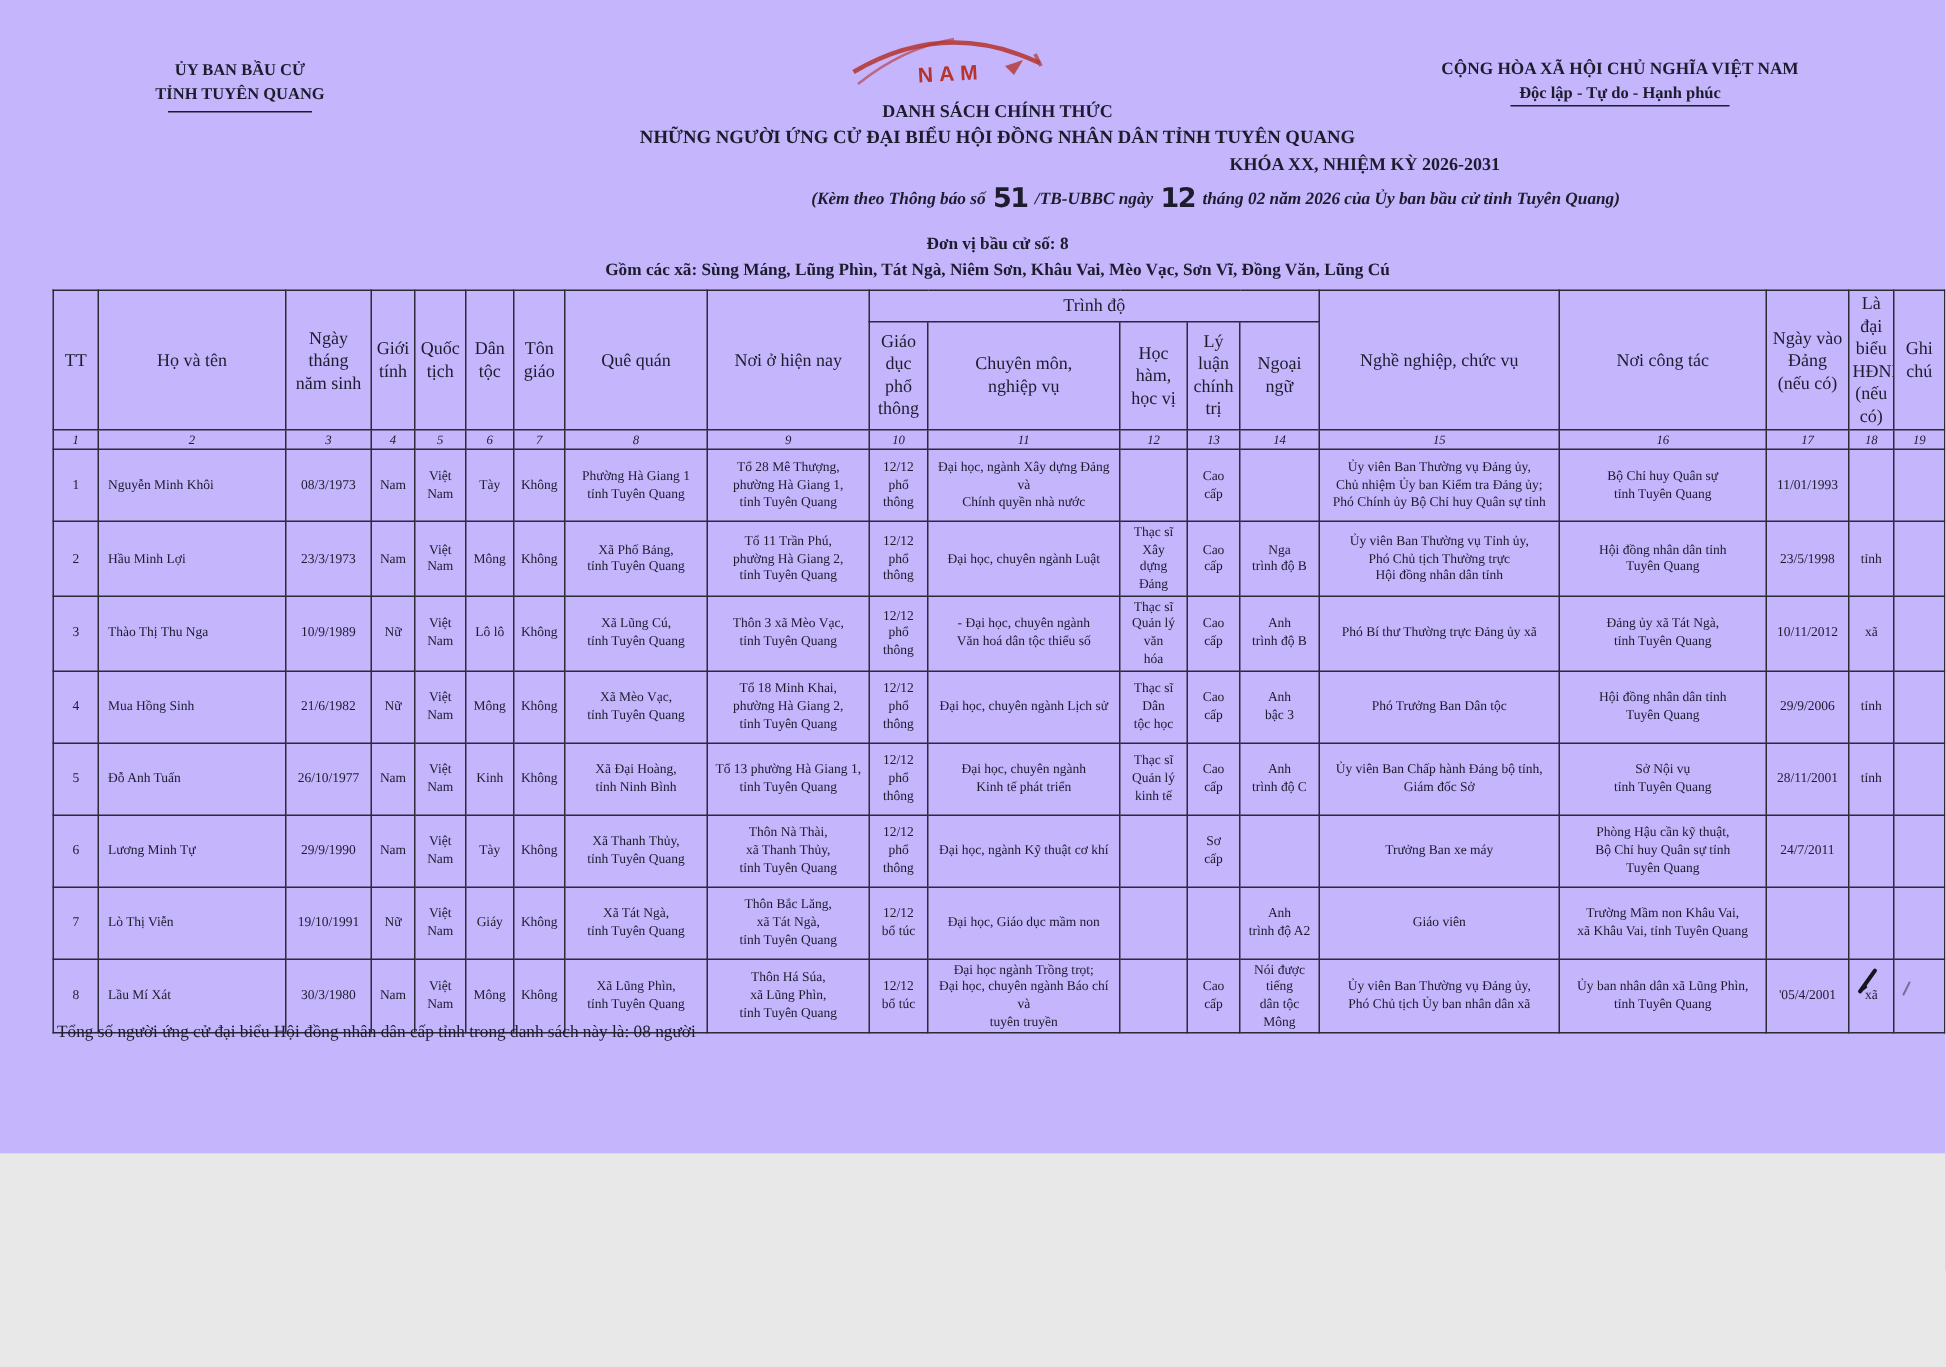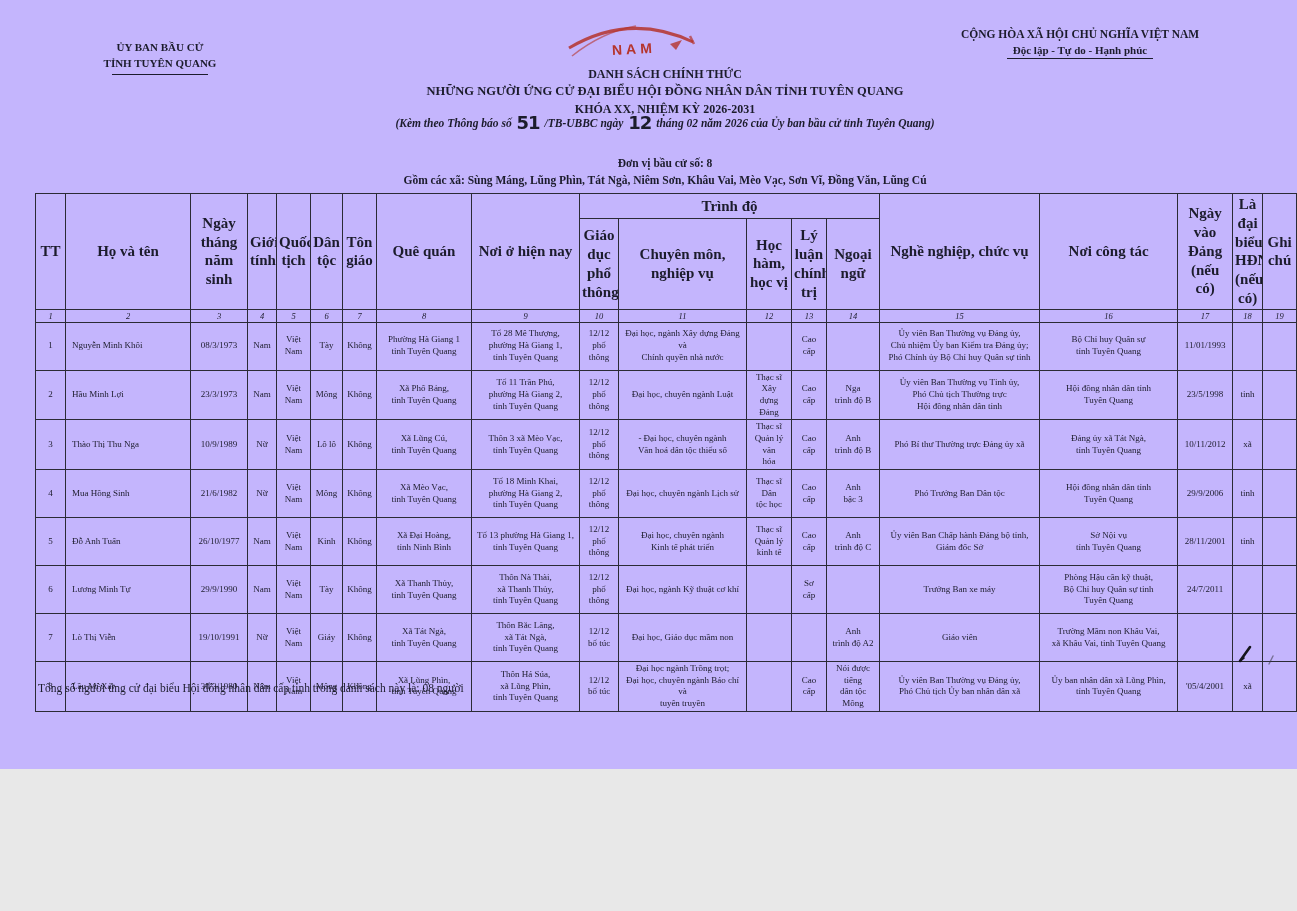--- a/index.html
+++ b/index.html
@@ -6,47 +6,47 @@
   html,body { margin:0; padding:0; background:#e8e8e8; }
   .page {
     position:relative; width:1297px; height:769px; margin:0 auto;
     background:#c4b5fd; color:#1c1c2c; overflow:hidden;
     font-family:"Liberation Serif", serif;
   }
   
   .issuer { position:absolute; left:70px; top:40px; width:180px; text-align:center;
             font-weight:bold; font-size:11px; line-height:1.45; }
   .issuer-underline { width:96px; height:0; border-top:1.4px solid #1c1c2c; margin:2px auto 0; }
-  .national { position:absolute; left:950px; top:28px; width:260px; text-align:center; }
+  .national { position:absolute; left:950px; top:40px; width:260px; text-align:center; }
   .national-line1 { font-weight:bold; font-size:11.5px; }
   .national-line2 { font-weight:bold; font-size:11px; margin-top:3px; display:inline-block;
                     border-bottom:1.5px solid #1c1c2c; padding:0 6px 2px; }
   
   .stamp { position:absolute; left:566px; top:16px; width:132px; height:46px; }
   .stamp svg { display:block; }
   
   .title-block { position:absolute; left:330px; top:68px; width:670px; text-align:center;
                  font-weight:bold; line-height:1.0; }
   .title-line1 { font-size:12px; }
   .title-line2 { font-size:12.5px; margin-top:5px; }
-  .title-line3 { font-size:12px; margin-top:5px; }
-  .attachment { position:absolute; left:250px; top:112px; width:830px; text-align:center;
+  .title-line3 { font-size:12px; margin-top:5px;text-align:right; }
+  .attachment { position:absolute; left:250px; top:122px; width:830px; text-align:right;
                 font-style:italic; font-weight:bold; font-size:11.5px; }
   .hand-num { font-style:normal; font-weight:800; font-size:18px;
               font-family:"DejaVu Sans", sans-serif; letter-spacing:-1px; vertical-align:-2px; padding:0 2px; }
   .unit-block { position:absolute; left:250px; top:155px; width:830px; text-align:center;
                 font-weight:bold; font-size:11.5px; line-height:1.5; }
   
   .doc-table { position:absolute; left:35px; top:193px; width:1261px;
                border-collapse:collapse; table-layout:fixed;
                font-size:9px; }
   .doc-table th, .doc-table td { border:1px solid #2b2b35; padding:1px 2px; vertical-align:middle;
                text-align:center; overflow:hidden; }
   .doc-table { border:1.5px solid #2b2b35; }
-  .doc-table thead th { font-weight:bold; font-size:15px; line-height:1.25; }
+  .doc-table thead th { font-weight:normal; font-size:12px; line-height:1.25; }
   .group-row { height:14px; }
   .sub-row th { height:50px; }
   .num-row td { height:13px; font-style:italic; font-size:8.5px; padding:0; }
   .doc-table tbody td { height:48px; white-space:pre-line; line-height:1.3; font-size:9px; }
   .doc-table tbody td.c2 { text-align:left; padding-left:6px; }
   col.w1{width:30px} col.w2{width:125px} col.w3{width:57px} col.w4{width:29px}
   col.w5{width:34px} col.w6{width:32px} col.w7{width:34px} col.w8{width:95px}
   col.w9{width:108px} col.w10{width:39px} col.w11{width:128px} col.w12{width:45px}
   col.w13{width:35px} col.w14{width:53px} col.w15{width:160px} col.w16{width:138px}
   col.w17{width:55px} col.w18{width:30px} col.w19{width:34px}

